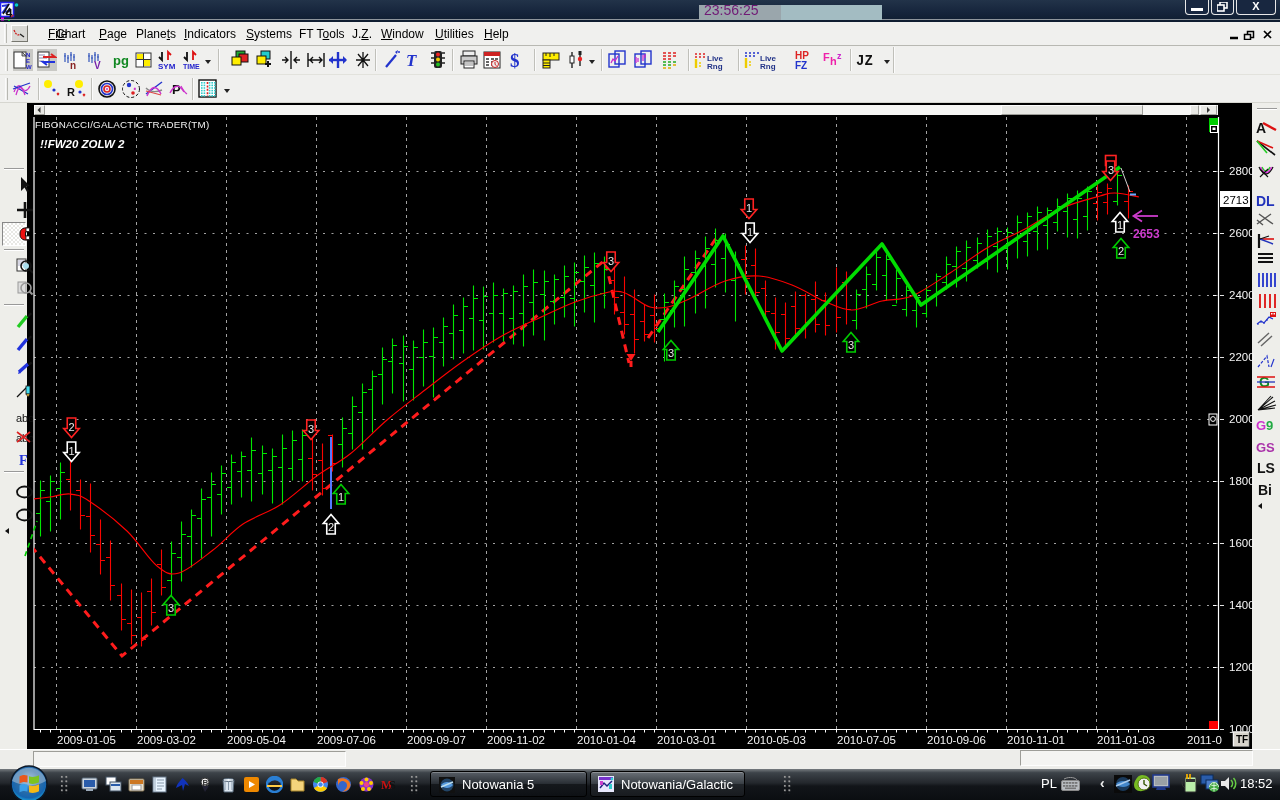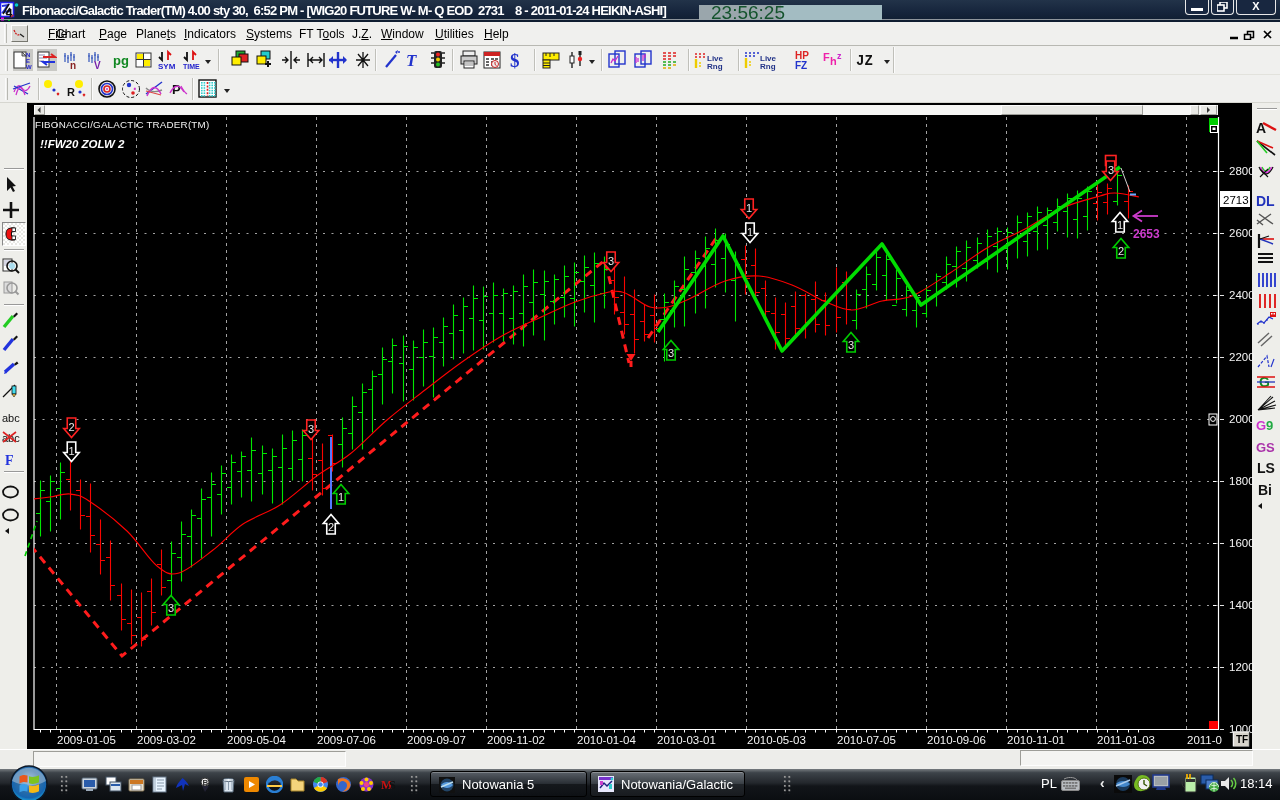--- a/index.html
+++ b/index.html
@@ -5,21 +5,21 @@
  font-family:"Liberation Sans",sans-serif}
 .abs{position:absolute}
 
 #titlebar{position:absolute;left:0;top:0;width:1280px;height:22px;
  background:linear-gradient(#223349,#16253c 55%,#0f1d30);color:#fff}
 #titlebar .ttxt{position:absolute;left:22px;top:3px;font-size:13px;font-weight:bold;
  white-space:nowrap;letter-spacing:-0.78px}
 #tclock{position:absolute;left:699px;top:5px;width:183px;height:15px;
  background:#9aa6ac}
 #tclock .r{position:absolute;right:0;top:0;width:101px;height:15px;background:#a3bcc2}
-#tclock .t{position:absolute;left:12px;top:-3px;font-size:19px;color:#14532d}
+#tclock .t{position:absolute;left:5px;top:-3px;font-size:14px;color:#701a75}
 .wbtn{position:absolute;top:0;height:15px;border:1px solid #e8e8e8;border-top:none;
  border-radius:0 0 4px 4px;background:#182740;color:#fff;text-align:center;
  font-size:11px;font-weight:bold;line-height:13px}
 
 #menubar{position:absolute;left:0;top:22px;width:1280px;height:24px;background:#f0f0ee;
  border-bottom:1px solid #b8b8b2}
 #menubar .mi{position:absolute;top:5px;font-size:12px;color:#000;white-space:nowrap}
 #menubar u{text-decoration:underline}
 
 #tb1{position:absolute;left:0;top:46px;width:1280px;height:29px;background:#f0f0ee;border-bottom:1px solid #e2e2dc}
@@ -33,21 +33,21 @@
 .drop{position:absolute;top:14px;width:0;height:0;border-left:3.5px solid transparent;
  border-right:3.5px solid transparent;border-top:4px solid #222}
 
 #mdi-left{position:absolute;left:0;top:103px;width:27px;height:646px;background:#eeeeea}
 #mdi-right{position:absolute;left:1252px;top:103px;width:28px;height:646px;background:#eeeeea}
 #chartwin{position:absolute;left:27px;top:103px;width:1225px;height:646px;background:#000}
 #topsb{position:absolute;left:34px;top:105px;width:1184px;height:10px;background:#f6f6f4}
 .sbbtn{position:absolute;background:#e8e8e4;border:1px solid;
  border-color:#fdfdfd #9d9d98 #9d9d98 #fdfdfd;overflow:hidden}
 .sbbtn svg{display:block;margin:0 auto}
-.vicon{position:absolute;left:0;width:22px;height:20px}
+.vicon{position:absolute;left:14px;width:22px;height:20px}
 .ricon{position:absolute;left:3px;width:23px;height:20px}
 
 #statusstrip{position:absolute;left:0;top:749px;width:1280px;height:20px;
  background:#ededea;border-top:1px solid #fff}
 .sunk{position:absolute;background:#f4f4f2;border:1px solid;
  border-color:#9d9d98 #fdfdfd #fdfdfd #9d9d98}
 
 #taskbar{position:absolute;left:0;top:769px;width:1280px;height:31px;
  background:linear-gradient(#777c80 0%,#3d4349 12%,#23272c 45%,#121519 55%,#0b0e11 100%)}
 .tbtn{position:absolute;top:2px;height:26px;border:1px solid #000;border-radius:3px;
@@ -63,21 +63,20 @@
       <rect x="0.5" y="1.5" width="13" height="14" fill="#fff" stroke="#2222ee" stroke-width="1.6"></rect>
       <path d="M2 5 L8 4 L3 11 L10 10" stroke="#2233dd" stroke-width="1.8" fill="none"></path>
       <path d="M9 3 C6 8 5 10 3 13 M10 7 L6 13" stroke="#111" stroke-width="1.6" fill="none"></path>
       <text x="6" y="16" font-size="13" font-weight="bold" fill="#0a0a0a" font-family="Liberation Serif">4</text>
       <circle cx="16.5" cy="4" r="1.8" fill="#00cccc"></circle>
       <rect x="1" y="16.5" width="3" height="3" fill="#ee00ee"></rect>
       <rect x="8" y="18" width="2" height="2" fill="#00aa22"></rect>
       <path d="M11 16l2.5 -2" stroke="#cc2222" stroke-width="1.2"></path>
     </svg>
 <div class="abs" style="left:0;top:18.5px;width:1280px;height:1.5px;background:#8e959c"></div>
-<div class="ttxt">Fibonacci/Galactic Trader(TM) 4.00 sty 30,&nbsp; 6:52 PM - [WIG20 FUTURE W- M- Q EOD&nbsp; 2731&nbsp;&nbsp;&nbsp; 8 - 2011-01-24 HEIKIN-ASHI]</div>
 <div id="tclock">
       <div class="r"></div>
       <div class="t">23:56:25</div>
     </div>
 <div class="wbtn" style="left:1185px;width:24px">
       <div style="margin:8px auto 0;width:12px;height:3px;background:#fff"></div>
     </div>
 <div class="wbtn" style="left:1211px;width:23px"><svg width="11" height="10" style="margin-top:2px">
         <rect x="3" y="0" width="7" height="6" fill="none" stroke="#fff" stroke-width="1.6"></rect>
         <rect x="0" y="3" width="7" height="6" fill="#182740" stroke="#fff" stroke-width="1.6"></rect>
@@ -777,13 +776,13 @@
 <svg class="abs" style="left:1200px;top:5px" width="20" height="19">
       <rect x="1" y="1" width="12" height="9" fill="#2a5caa" stroke="#0a2a5a"></rect>
       <rect x="6" y="6" width="12" height="9" fill="#4a7cca" stroke="#0a2a5a"></rect>
       <circle cx="14" cy="13" r="5" fill="#44aa44"></circle>
       <path d="M9.5 13 A4.5 4.5 0 0 1 18.5 13 M14 8.5 V 17.5 M10.5 10.5 C 12 12 16 12 17.5 10.5 M10.5 15.5 C 12 14 16 14 17.5 15.5" stroke="#dff4df" stroke-width="0.9" fill="none"></path>
     </svg>
 <svg class="abs" style="left:1220px;top:6px" width="18" height="17">
       <path d="M1 6 L5 6 L9 2 L9 15 L5 11 L1 11 Z" fill="#e8e8e8"></path>
       <path d="M11 5 C13 7 13 10 11 12 M13.5 3 C16.5 6 16.5 11 13.5 14" stroke="#66cc44" stroke-width="1.6" fill="none"></path>
     </svg>
-<div class="abs" style="left:1240px;top:7px;font-size:13px;color:#fff">18:14</div>
+<div class="abs" style="left:1240px;top:7px;font-size:13px;color:#fff">18:52</div>
 </div>
 </body></html>

